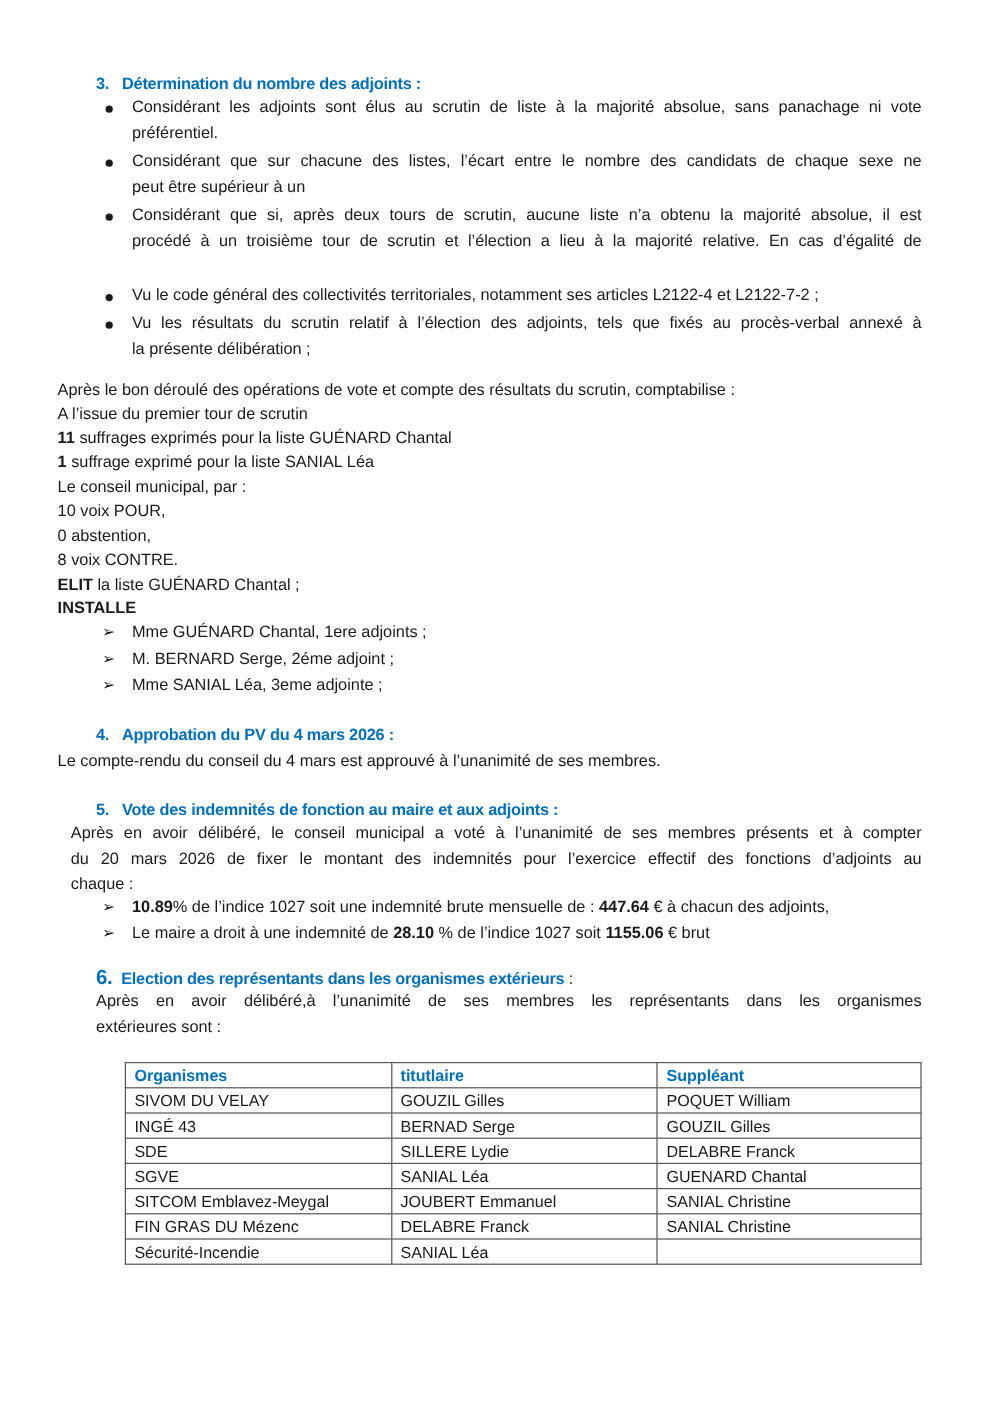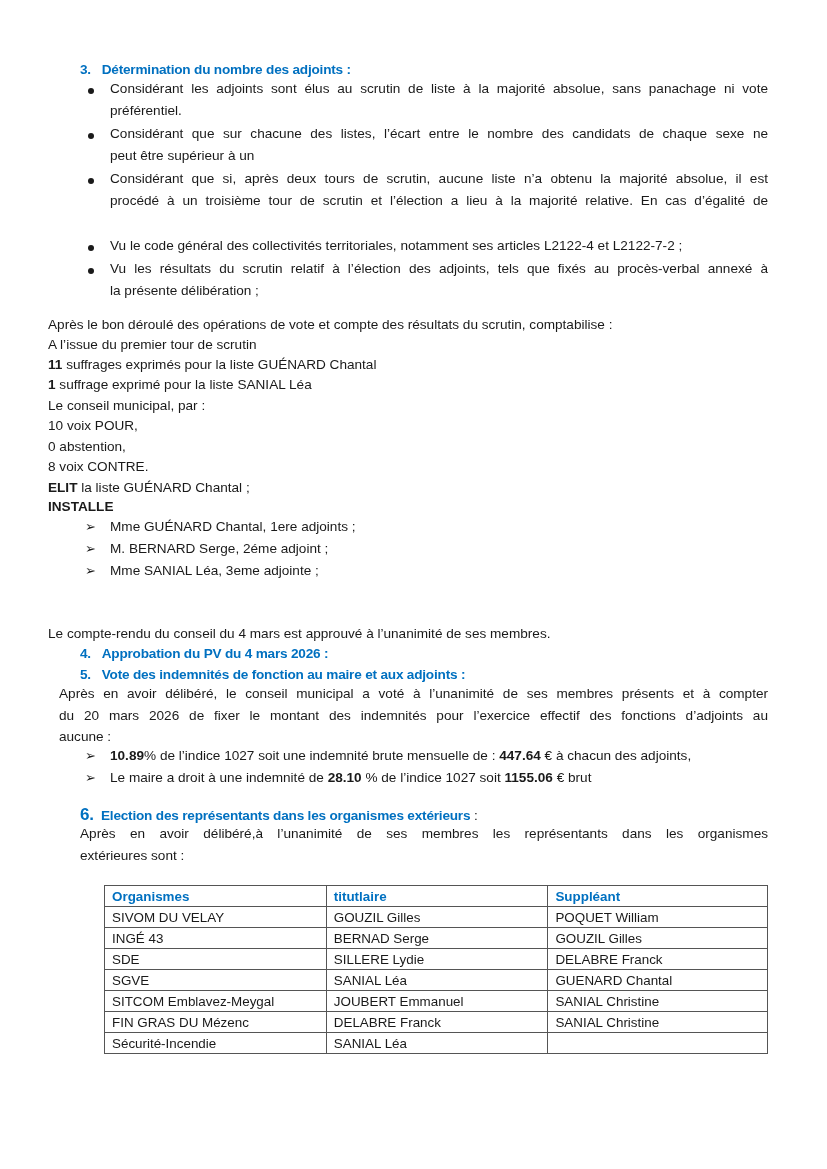--- a/index.html
+++ b/index.html
@@ -69,31 +69,31 @@
   <div class="line" style="top:478px;"><b>ELIT</b><span> la liste GUÉNARD Chantal ;</span></div>
   <div class="line" style="top:497px;"><b>INSTALLE</b></div>
 
   <div class="arrow" style="left:85px; top:519px;">➢</div>
   <div class="abs" style="left:110px; top:519px;">Mme GUÉNARD Chantal, 1ere adjoints ;</div>
   <div class="arrow" style="left:85px; top:541px;">➢</div>
   <div class="abs" style="left:110px; top:541px;">M. BERNARD Serge, 2éme adjoint ;</div>
   <div class="arrow" style="left:85px; top:563px;">➢</div>
   <div class="abs" style="left:110px; top:563px;">Mme SANIAL Léa, 3eme adjointe ;</div>
 
-  <div class="abs heading" style="left:80px; top:605px;margin-top:41px;">
+  <div class="abs heading" style="left:80px; top:605px;">
     <span>4.</span>&nbsp;&nbsp;&nbsp;<span>Approbation du PV du 4 mars 2026 :</span>
   </div>
   <div class="line" style="top:624px;">Le compte-rendu du conseil du 4 mars est approuvé à l’unanimité de ses membres.</div>
 
   <div class="abs heading" style="left:80px; top:667px;">
     <span>5.</span>&nbsp;&nbsp;&nbsp;<span>Vote des indemnités de fonction au maire et aux adjoints :</span>
   </div>
   <div class="justify" style="left:59px; top:686px; width:709px;">Après en avoir délibéré, le conseil municipal a voté à l’unanimité de ses membres présents et à compter</div>
   <div class="justify" style="left:59px; top:708px; width:709px;">du 20 mars 2026 de fixer le montant des indemnités pour l’exercice effectif des fonctions d’adjoints au</div>
-  <div class="abs" style="left:59px; top:729px;">aucune :</div>
+  <div class="abs" style="left:59px; top:729px;">chaque :</div>
 
   <div class="arrow" style="left:85px; top:748px;">➢</div>
   <div class="abs" style="left:110px; top:748px;"><b>10.89</b><span>% de l’indice 1027 soit une indemnité brute mensuelle de : </span><b>447.64</b><span> € à chacun des adjoints,</span></div>
   <div class="arrow" style="left:85px; top:770px;">➢</div>
   <div class="abs" style="left:110px; top:770px;"><span>Le maire a droit à une indemnité de </span><b>28.10</b><span> % de l’indice 1027 soit </span><b>1155.06</b><span> € brut</span></div>
 
   <div class="abs heading heading6" style="left:80px; top:805px;">
     <span class="num">6.</span>&nbsp;&nbsp;<span>Election des représentants dans les organismes extérieurs</span><span style="color:#1a1a1a; font-weight:normal;"> :</span>
   </div>
   <div class="justify" style="left:80px; top:826px; width:688px;">Après en avoir délibéré,à l’unanimité de ses membres les représentants dans les organismes</div>

